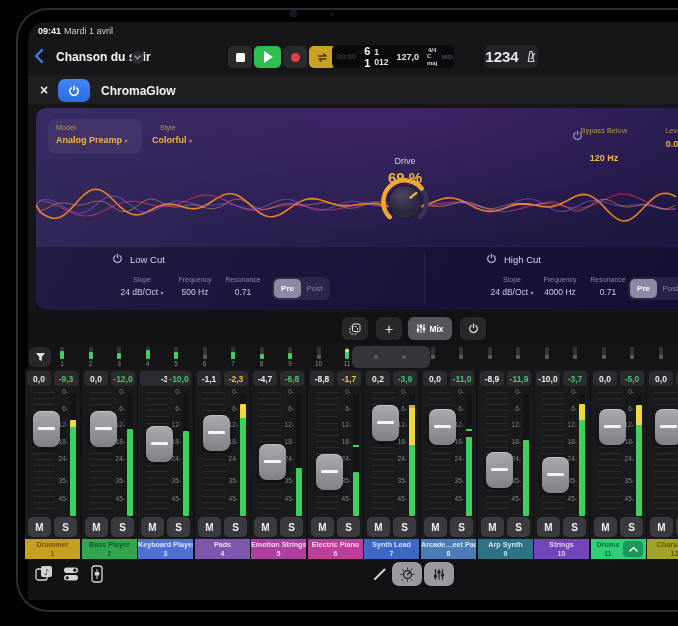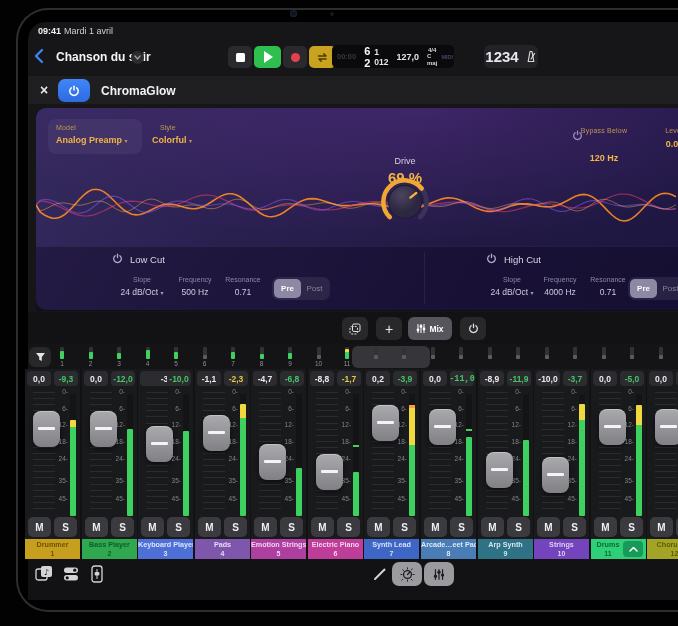--- a/index.html
+++ b/index.html
@@ -133,21 +133,21 @@
     </div>
   <div class="abs tbtn cycle" style="left:309px;top:46px;width:27px;">
     <svg width="13" height="11" viewBox="0 0 13 11">
       <path d="M2.5 4 H10 M10 4 L7.8 1.8 M10 7 H3 M3 7 L5.2 9.2" fill="none" stroke="#4a3d00" stroke-width="1.5" stroke-linecap="round" stroke-linejoin="round"></path>
     </svg>
   </div>
 
   <div class="abs" id="lcd">
     <span class="lcd-dim">00:00</span>
     <span class="lcd-sep"></span>
-    <span class="lcd-pos">6 2</span>
+    <span class="lcd-pos">6 1</span>
     <span class="lcd-sub">1 012</span>
     <span class="lcd-sep"></span>
     <span class="lcd-tempo">127,0</span>
     <span class="lcd-sep"></span>
     <span class="lcd-stack">
       <span class="lcd-sig">4/4</span>
       <span class="lcd-sig">C maj</span>
     </span>
     <span class="lcd-midi">MIDI</span>
   </div>
@@ -497,21 +497,21 @@
         <div style="position: absolute; left: 45px; top: 36px; width: 6px; height: 2.5px; background: rgb(255, 155, 61);"></div>
         <div class="ms" style="left: 3px;">M</div>
         <div class="ms" style="left: 29px;">S</div>
         <div class="chlabel" style="background: rgb(62, 102, 196); color: rgb(214, 224, 250);">
           <div class="chname">Synth Lead</div>
           <div class="chnum">7</div>
         </div>
       </div>
       <div class="strip" style="left: 421px;">
         <div class="pill" style="left: 2px; color: rgb(236, 236, 238);">0,0</div>
-        <div class="pill" style="left: 29px; color: rgb(67, 197, 101); font-family: Liberation Mono, monospace;">-11,0</div>
+        <div class="pill" style="left: 29px; color: rgb(67, 197, 101);">-11,0</div>
         <div class="ticks"></div>
         <div class="cap" style="top: 40px;">
           <div class="cap-line"></div>
         </div>
         <div class="scale-lab" style="left: 27px; top: 19px;">0-</div>
         <div class="scale-lab" style="left: 27px; top: 36px;">6-</div>
         <div class="scale-lab" style="left: 27px; top: 52px;">12-</div>
         <div class="scale-lab" style="left: 27px; top: 69px;">18-</div>
         <div class="scale-lab" style="left: 27px; top: 86px;">24-</div>
         <div class="scale-lab" style="left: 27px; top: 108px;">35-</div>

